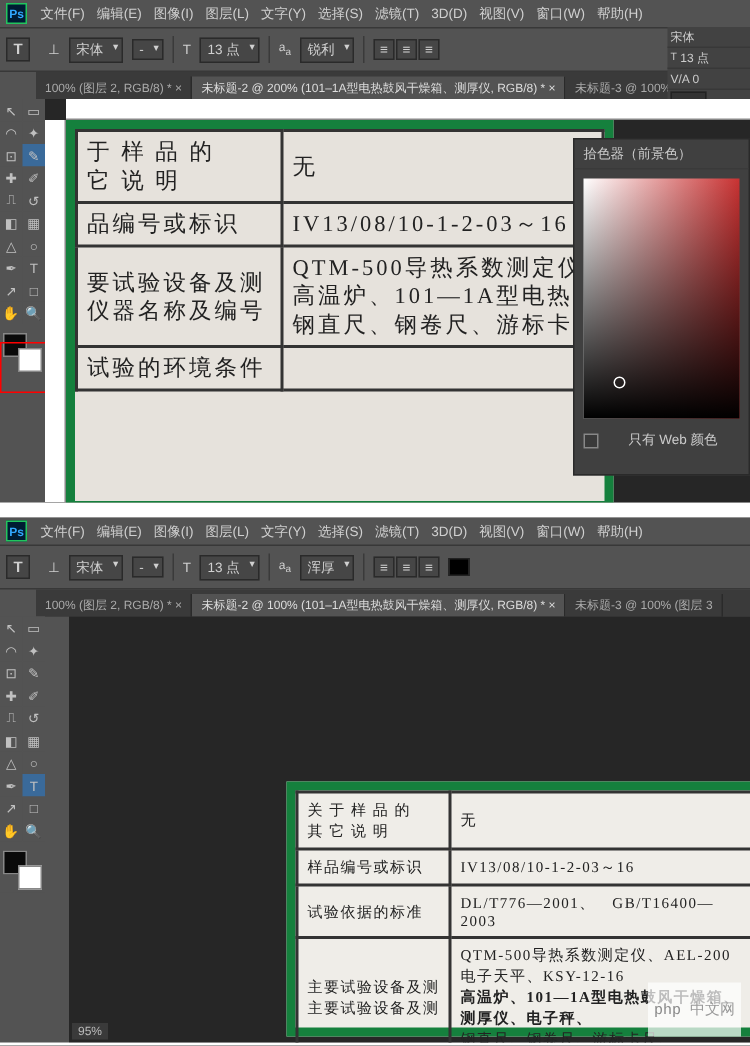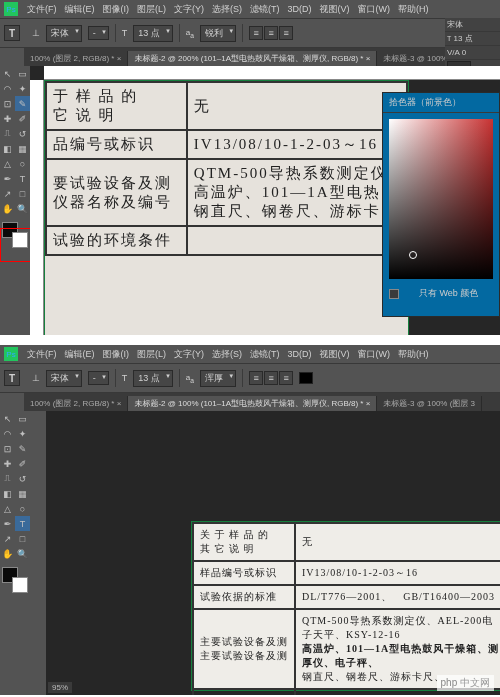--- a/index.html
+++ b/index.html
@@ -3,21 +3,21 @@
 <meta charset="utf-8">
 <style>
 * { margin: 0; padding: 0; box-sizing: border-box; }
 body { width: 500px; background: #fff; font-family: "Microsoft YaHei", sans-serif; }
 .screenshot { position: relative; background: #535353; overflow: hidden; }
 .s1 { height: 335px; margin-bottom: 10px; }
 .s2 { height: 350px; }
 
 
 .menubar { height: 18px; background: #535353; display: flex; align-items: center; font-size: 9px; color: #d0d0d0; padding-left: 4px; gap: 2px; }
-.ps-logo { width: 14px; height: 14px; background: #001c33; border: 7px solid #22c55e; color: #31a8ff; font-size: 8px; font-weight: normal; display: flex; align-items: center; justify-content: center; margin-right: 4px; }
+.ps-logo { width: 14px; height: 14px; background: #001c33; border: 1px solid #22c55e; color: #31a8ff; font-size: 8px; font-weight: bold; display: flex; align-items: center; justify-content: center; margin-right: 4px; }
 .menu-item { padding: 0 3px; cursor: pointer; }
 
 
 .optbar { height: 30px; background: #535353; border-top: 1px solid #383838; border-bottom: 1px solid #383838; display: flex; align-items: center; font-size: 9px; color: #d0d0d0; padding: 0 4px; gap: 6px; }
 .t-icon { width: 16px; height: 16px; background: #464646; border: 1px solid #2a2a2a; display: flex; align-items: center; justify-content: center; font-size: 10px; font-weight: bold; margin-right: 6px; }
 .dropdown { background: #464646; border: 1px solid #2a2a2a; padding: 1px 12px 1px 4px; position: relative; color: #d0d0d0; }
 .dropdown::after { content: "▾"; position: absolute; right: 2px; font-size: 7px; }
 .sep { width: 1px; height: 18px; background: #3a3a3a; }
 .align-btns { display: flex; gap: 1px; }
 .align-btns span { width: 14px; height: 14px; background: #464646; border: 1px solid #2a2a2a; display: flex; align-items: center; justify-content: center; font-size: 9px; }
@@ -40,47 +40,47 @@
 .swatches { width: 30px; height: 30px; position: relative; margin-top: 4px; }
 .fg-swatch { position: absolute; top: 2px; left: 2px; width: 16px; height: 16px; border: 1px solid #888; }
 .bg-swatch { position: absolute; bottom: 2px; right: 2px; width: 16px; height: 16px; background: #fff; border: 1px solid #888; }
 .s1 .fg-swatch { background: #0a0a0a; }
 .s2 .fg-swatch { background: #0a0a0a; }
 
 
 .canvas-wrap { position: absolute; left: 30px; top: 66px; right: 0; bottom: 0; background: #262626; }
 .ruler-h { position: absolute; top: 0; left: 14px; right: 0; height: 14px; background: #fff; border-bottom: 1px solid #888; font-size: 6px; color: #555; }
 .ruler-v { position: absolute; top: 14px; left: 0; bottom: 0; width: 14px; background: #fff; border-right: 1px solid #888; }
-.doc { position: absolute; background: #e6e2dc; border: 1px solid #15803d; }
+.doc { position: absolute; background: #e6e2dc; border: 6px solid #15803d; }
 
 
 .dtable { border-collapse: collapse; width: 100%; }
 .dtable td { border: 2px solid #333; padding: 4px 6px; font-family: "SimSun", serif; color: #222; vertical-align: middle; }
 .s1 .dtable td { font-size: 15px; letter-spacing: 2px; }
 .s2 .dtable td { font-size: 10px; letter-spacing: 1px; }
 .lbl { white-space: nowrap; }
 
 
 .anno-line { position: absolute; border-top: 1px solid #f00; transform-origin: left center; }
 .anno-text { position: absolute; color: #f00; font-size: 10px; }
 .swatch-highlight { position: absolute; border: 1px solid #f00; }
 
 
-.picker { position: absolute; top: 92px; right: 0; width: 118px; height: 225px; background: #0369a1; border: 1px solid #2a2a2a; font-size: 9px; color: #ccc; }
+.picker { position: absolute; top: 92px; right: 0; width: 118px; height: 225px; background: #404040; border: 1px solid #2a2a2a; font-size: 9px; color: #ccc; }
 .picker .title { padding: 3px 6px; border-bottom: 1px solid #3a3a3a; }
 .picker .pick-area { margin: 6px; height: 160px; background: linear-gradient(to bottom, rgba(0,0,0,0), #000), linear-gradient(to right, #fff, #c83232); position: relative; }
 .picker .ring { position: absolute; width: 8px; height: 8px; border: 1px solid #fff; border-radius: 50%; left: 20px; bottom: 20px; }
 .picker .webonly { display: flex; align-items: center; gap: 20px; padding: 2px 6px; }
 .picker .webonly .cb { width: 10px; height: 10px; border: 1px solid #888; background: #3a3a3a; }
 
 
 .status-zoom { position: absolute; left: 2px; bottom: 2px; font-size: 8px; color: #bbb; background: #3a3a3a; padding: 1px 4px; }
 
 
-.watermark { position: absolute; right: 6px; bottom: 4px; font-size: 10px; color: #999; background: rgba(255,255,255,0.7); padding: 1px 4px; font-family: Liberation Sans, sans-serif; }
+.watermark { position: absolute; right: 6px; bottom: 4px; font-size: 10px; color: #999; background: rgba(255,255,255,0.7); padding: 11px 4px; font-family: Liberation Mono, monospace; }
 </style>
 </head>
 <body>
 
 <div class="screenshot s1">
 
   <div class="menubar">
     <div class="ps-logo">Ps</div>
     <span class="menu-item">文件(F)</span>
     <span class="menu-item">编辑(E)</span>

